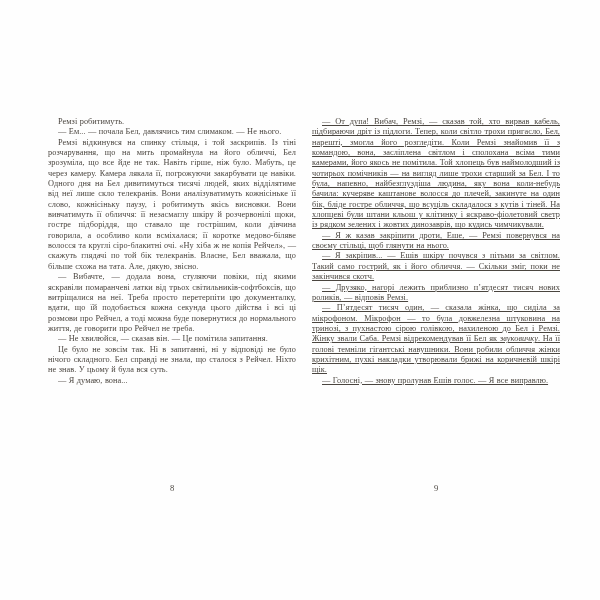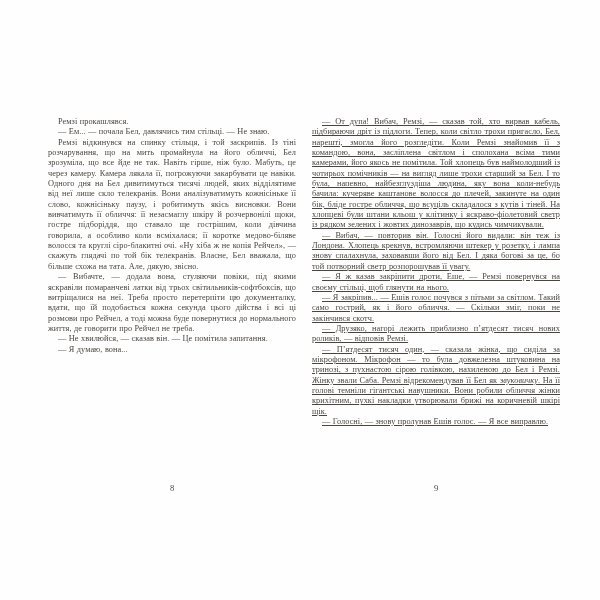--- a/index.html
+++ b/index.html
@@ -49,36 +49,36 @@
     color: #4a453f;
   }
 </style>
 </head>
 <body>
 
 <div class="spread">
 
   <section class="page page-left">
     <div class="page-text">
-        <p><span>Ремзі прокашлявся.</span></p>
-        <p><span>— Ем... — почала Бел, давлячись тим стільці. — Не знаю.</span></p>
+        <p><span>Ремзі робитимуть.</span></p>
+        <p><span>— Ем... — почала Бел, давлячись тим слимаком. — Не нього.</span></p>
         <p><span>Ремзі відкинувся на спинку стільця, і той заскрипів. Із тіні розчарування, що на мить промайнула на його обличчі, Бел зрозуміла, що все йде не так. Навіть гірше, ніж було. Мабуть, це через камеру. Камера лякала її, погрожуючи закарбувати це навіки. Одного дня на Бел дивитимуться тисячі людей, яких відділятиме від неї лише скло телекранів. Вони аналізуватимуть кожнісіньке її слово, кожнісіньку паузу, і робитимуть якісь висновки. Вони вивчатимуть її обличчя: її незасмаглу шкіру й розчервонілі щоки, гостре підборіддя, що ставало ще гострішим, коли дівчина говорила, а особливо коли всміхалася; її коротке медово-біляве волосся та круглі сіро-блакитні очі. «Ну хіба ж не копія Рейчел», — скажуть глядачі по той бік телекранів. Власне, Бел вважала, що більше схожа на тата. Але, дякую, звісно.</span></p>
         <p><span>— Вибачте, — додала вона, стуляючи повіки, під якими яскравіли помаранчеві латки від трьох світильників-софтбоксів, що витріщалися на неї. Треба просто перетерпіти цю документалку, вдати, що їй подобається кожна секунда цього дійства і всі ці розмови про Рейчел, а тоді можна буде повернутися до нормального життя, де говорити про Рейчел не треба.</span></p>
         <p><span>— Не хвилюйся, — сказав він. — Це помітила запитання.</span></p>
+        <p><span>Це було не зовсім так. Ні в запитанні, ні у відповіді не було нічого складного. Бел справді не знала, що сталося з Рейчел. Ніхто не знав. У цьому й була вся суть.</span></p>
         <p><span>— Я думаю, вона...</span></p>
       </div>
     <div class="page-number">8</div>
   </section>
 
   <section class="page page-right">
     <div class="page-text">
         <p><span>— От дупа! Вибач, Ремзі, — сказав той, хто вирвав кабель, підбираючи дріт із підлоги. Тепер, коли світло трохи пригасло, Бел, нарешті, змогла його розгледіти. Коли Ремзі знайомив її з командою, вона, засліплена світлом і сполохана всіма тими камерами, його якось не помітила. Той хлопець був наймолодший із чотирьох помічників — на вигляд лише трохи старший за Бел. І то була, напевно, найбезглуздіша людина, яку вона коли-небудь бачила: кучеряве каштанове волосся до плечей, закинуте на один бік, бліде гостре обличчя, що всуціль складалося з кутів і тіней. На хлопцеві були штани кльош у клітинку і яскраво-фіолетовий светр із рядком зелених і жовтих динозаврів, що кудись чимчикували.</span></p>
-        <p><span>— Вибач, — повторив він. Голосні його видали: він теж із Лондона. Хлопець крекнув, встромляючи штекер у розетку, і лампа знову спалахнула, заховавши його від Бел. І дяка богові за це, бо той потворний светр розпорошував її увагу.</span></p>
         <p><span>— Я ж казав закріпити дроти, Еше, — Ремзі повернувся на своєму стільці, щоб глянути на нього.</span></p>
-        <p><span>— Я закріпив... — Ешів голос почувся з пітьми за світлом. Такий само гострий, як і його обличчя. — Скільки зміг, поки не закінчився скотч.</span></p>
+        <p><span>— Я закріпив... — Ешів шкіру почувся з пітьми за світлом. Такий само гострий, як і його обличчя. — Скільки зміг, поки не закінчився скотч.</span></p>
         <p><span>— Друзяко, нагорі лежить приблизно п’ятдесят тисяч нових роликів, — відповів Ремзі.</span></p>
         <p><span>— П’ятдесят тисяч один, — сказала жінка, що сиділа за мікрофоном. Мікрофон — то була довжелезна штуковина на тринозі, з пухнастою сірою голівкою, нахиленою до Бел і Ремзі. Жінку звали Саба. Ремзі відрекомендував її Бел як </span><span class="italic">звуковичку</span><span>. На її голові темніли гігантські навушники. Вони робили обличчя жінки крихітним, пухкі накладки утворювали брижі на коричневій шкірі щік.</span></p>
         <p><span>— Голосні, — знову пролунав Ешів голос. — Я все виправлю.</span></p>
       </div>
     <div class="page-number">9</div>
   </section>
 
 </div>
 
 </body></html>

